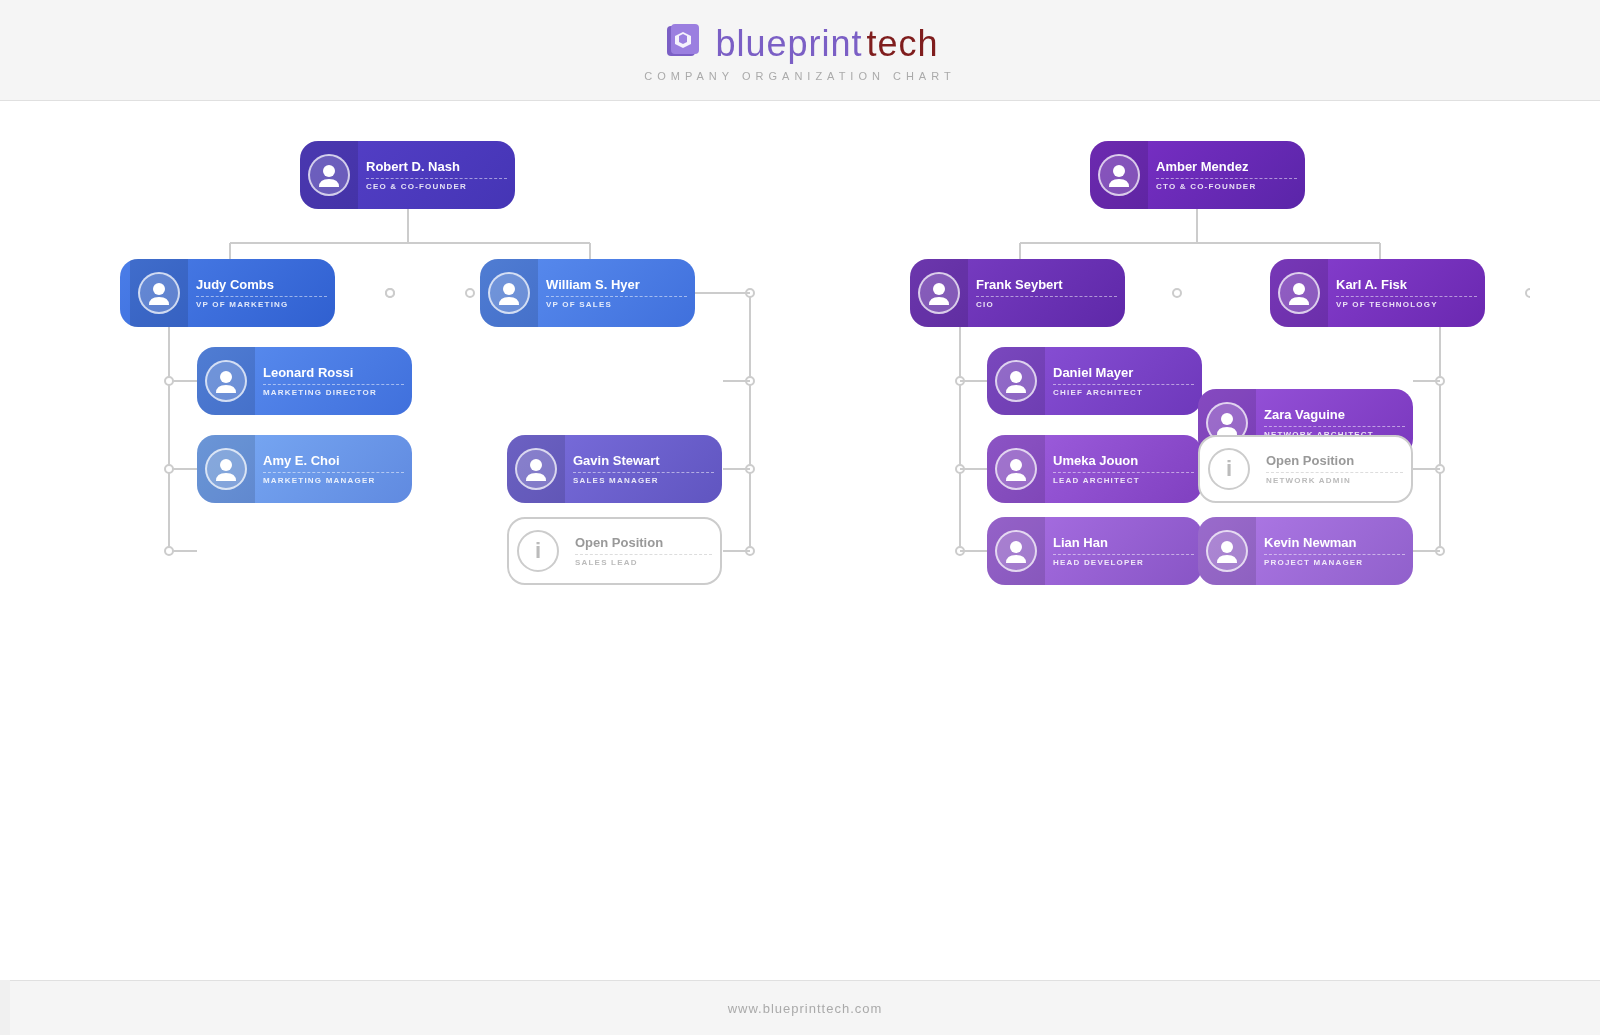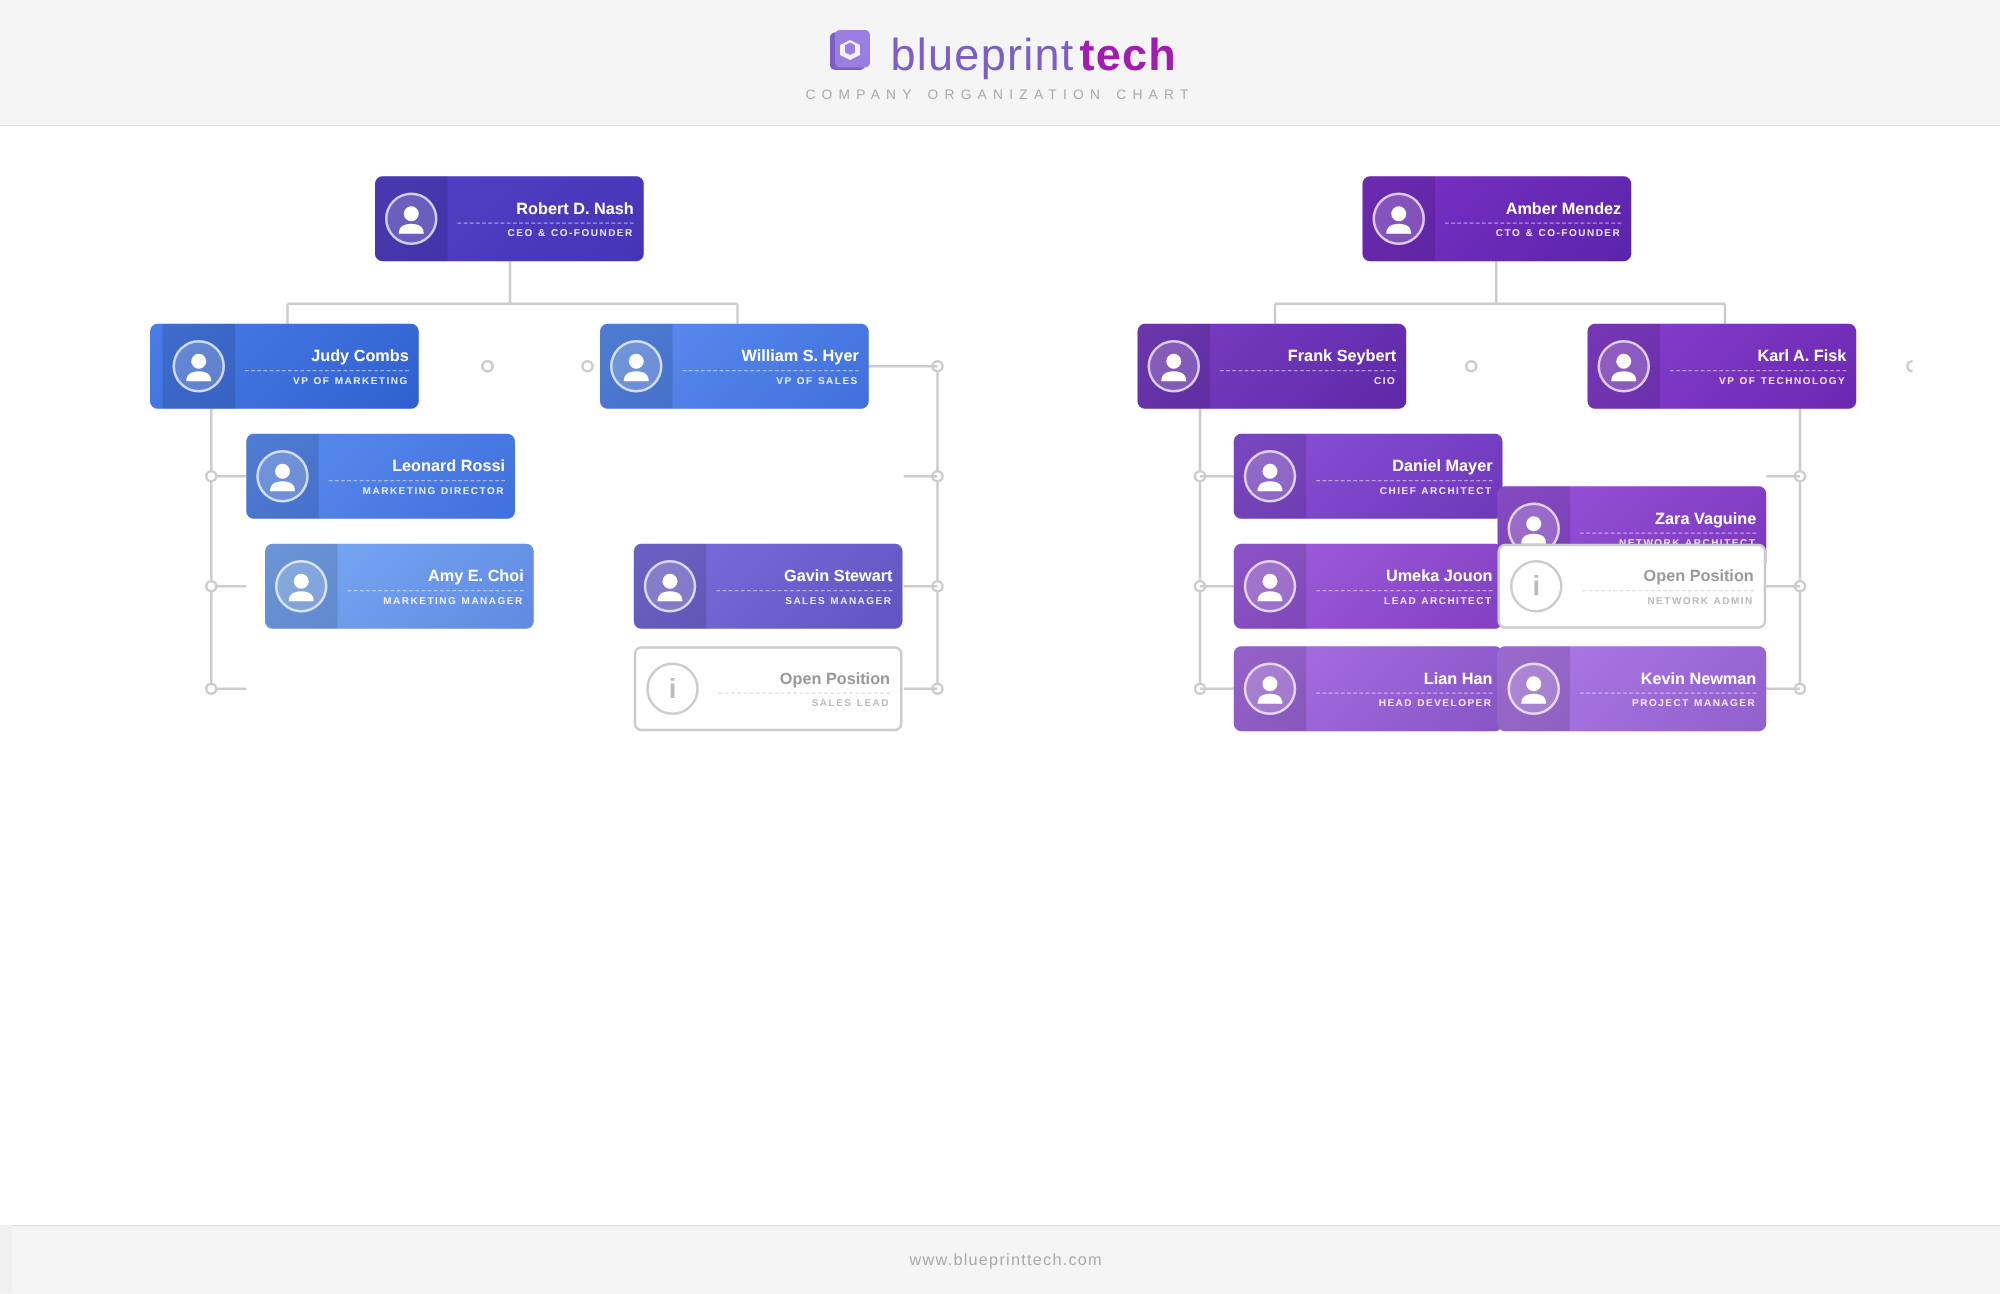--- a/index.html
+++ b/index.html
@@ -103,25 +103,24 @@
       position: relative;
       width: 1460px;
       height: 580px;
       margin: 0 auto;
     }
 
     .abs-card {
       position: absolute;
       display: flex;
       align-items: center;
-      border-radius: 6px;
+      border-radius: 18px;
       overflow: hidden;
       width: 215px;
       height: 68px;
-      text-align: right;
     }
     .abs-card .icon-side {
       width: 58px;
       height: 68px;
       display: flex;
       align-items: center;
       justify-content: center;
       flex-shrink: 0;
     }
     .abs-card .text-side {
@@ -162,21 +161,21 @@
 <div class="header">
   <div class="header-logo">
     <svg class="logo-icon" viewBox="0 0 44 44">
       <rect x="6" y="4" width="28" height="30" rx="4" fill="#7b5fc5"></rect>
       <rect x="10" y="2" width="28" height="30" rx="4" fill="#9b7fe0"></rect>
       <path d="M14 14 L22 10 L30 14 L30 22 L22 26 L14 22 Z" fill="white" opacity="0.9"></path>
       <path d="M18 14 L22 12 L26 14 L26 20 L22 22 L18 20 Z" fill="#9b7fe0"></path>
     </svg>
     <div style="display:flex;align-items:baseline;gap:4px">
       <span class="logo-text">blueprint</span>
-      <span class="logo-text" style="font-weight:700;color:#a21caf">tech</span>
+      <span class="logo-text" style="font-weight:400;color:#7f1d1d">tech</span>
     </div>
   </div>
   <div class="header-sub">COMPANY  ORGANIZATION  CHART</div>
 </div>
 
 <div class="main">
   <div class="layout-area">
 
     <svg class="connector-layer">
 
@@ -292,21 +291,21 @@
             <path d="M4 26 Q4 18 14 18 Q24 18 24 26" fill="white"></path>
           </svg>
         </div>
       </div>
       <div class="text-side">
         <div class="c-name">Leonard Rossi</div>
         <div class="c-role">MARKETING DIRECTOR</div>
       </div>
     </div>
 
-    <div class="abs-card" style="left:127px; top:294px; background:linear-gradient(135deg,#7aabf5,#608ae0);margin-left:15px;">
+    <div class="abs-card" style="left:127px; top:294px; background:linear-gradient(135deg,#7aabf5,#608ae0);">
       <div class="icon-side" style="background:rgba(0,0,0,0.12);">
         <div class="person-avatar">
           <svg width="28" height="28" viewBox="0 0 28 28">
             <circle cx="14" cy="10" r="6" fill="white"></circle>
             <path d="M4 26 Q4 18 14 18 Q24 18 24 26" fill="white"></path>
           </svg>
         </div>
       </div>
       <div class="text-side">
         <div class="c-name">Amy E. Choi</div>

